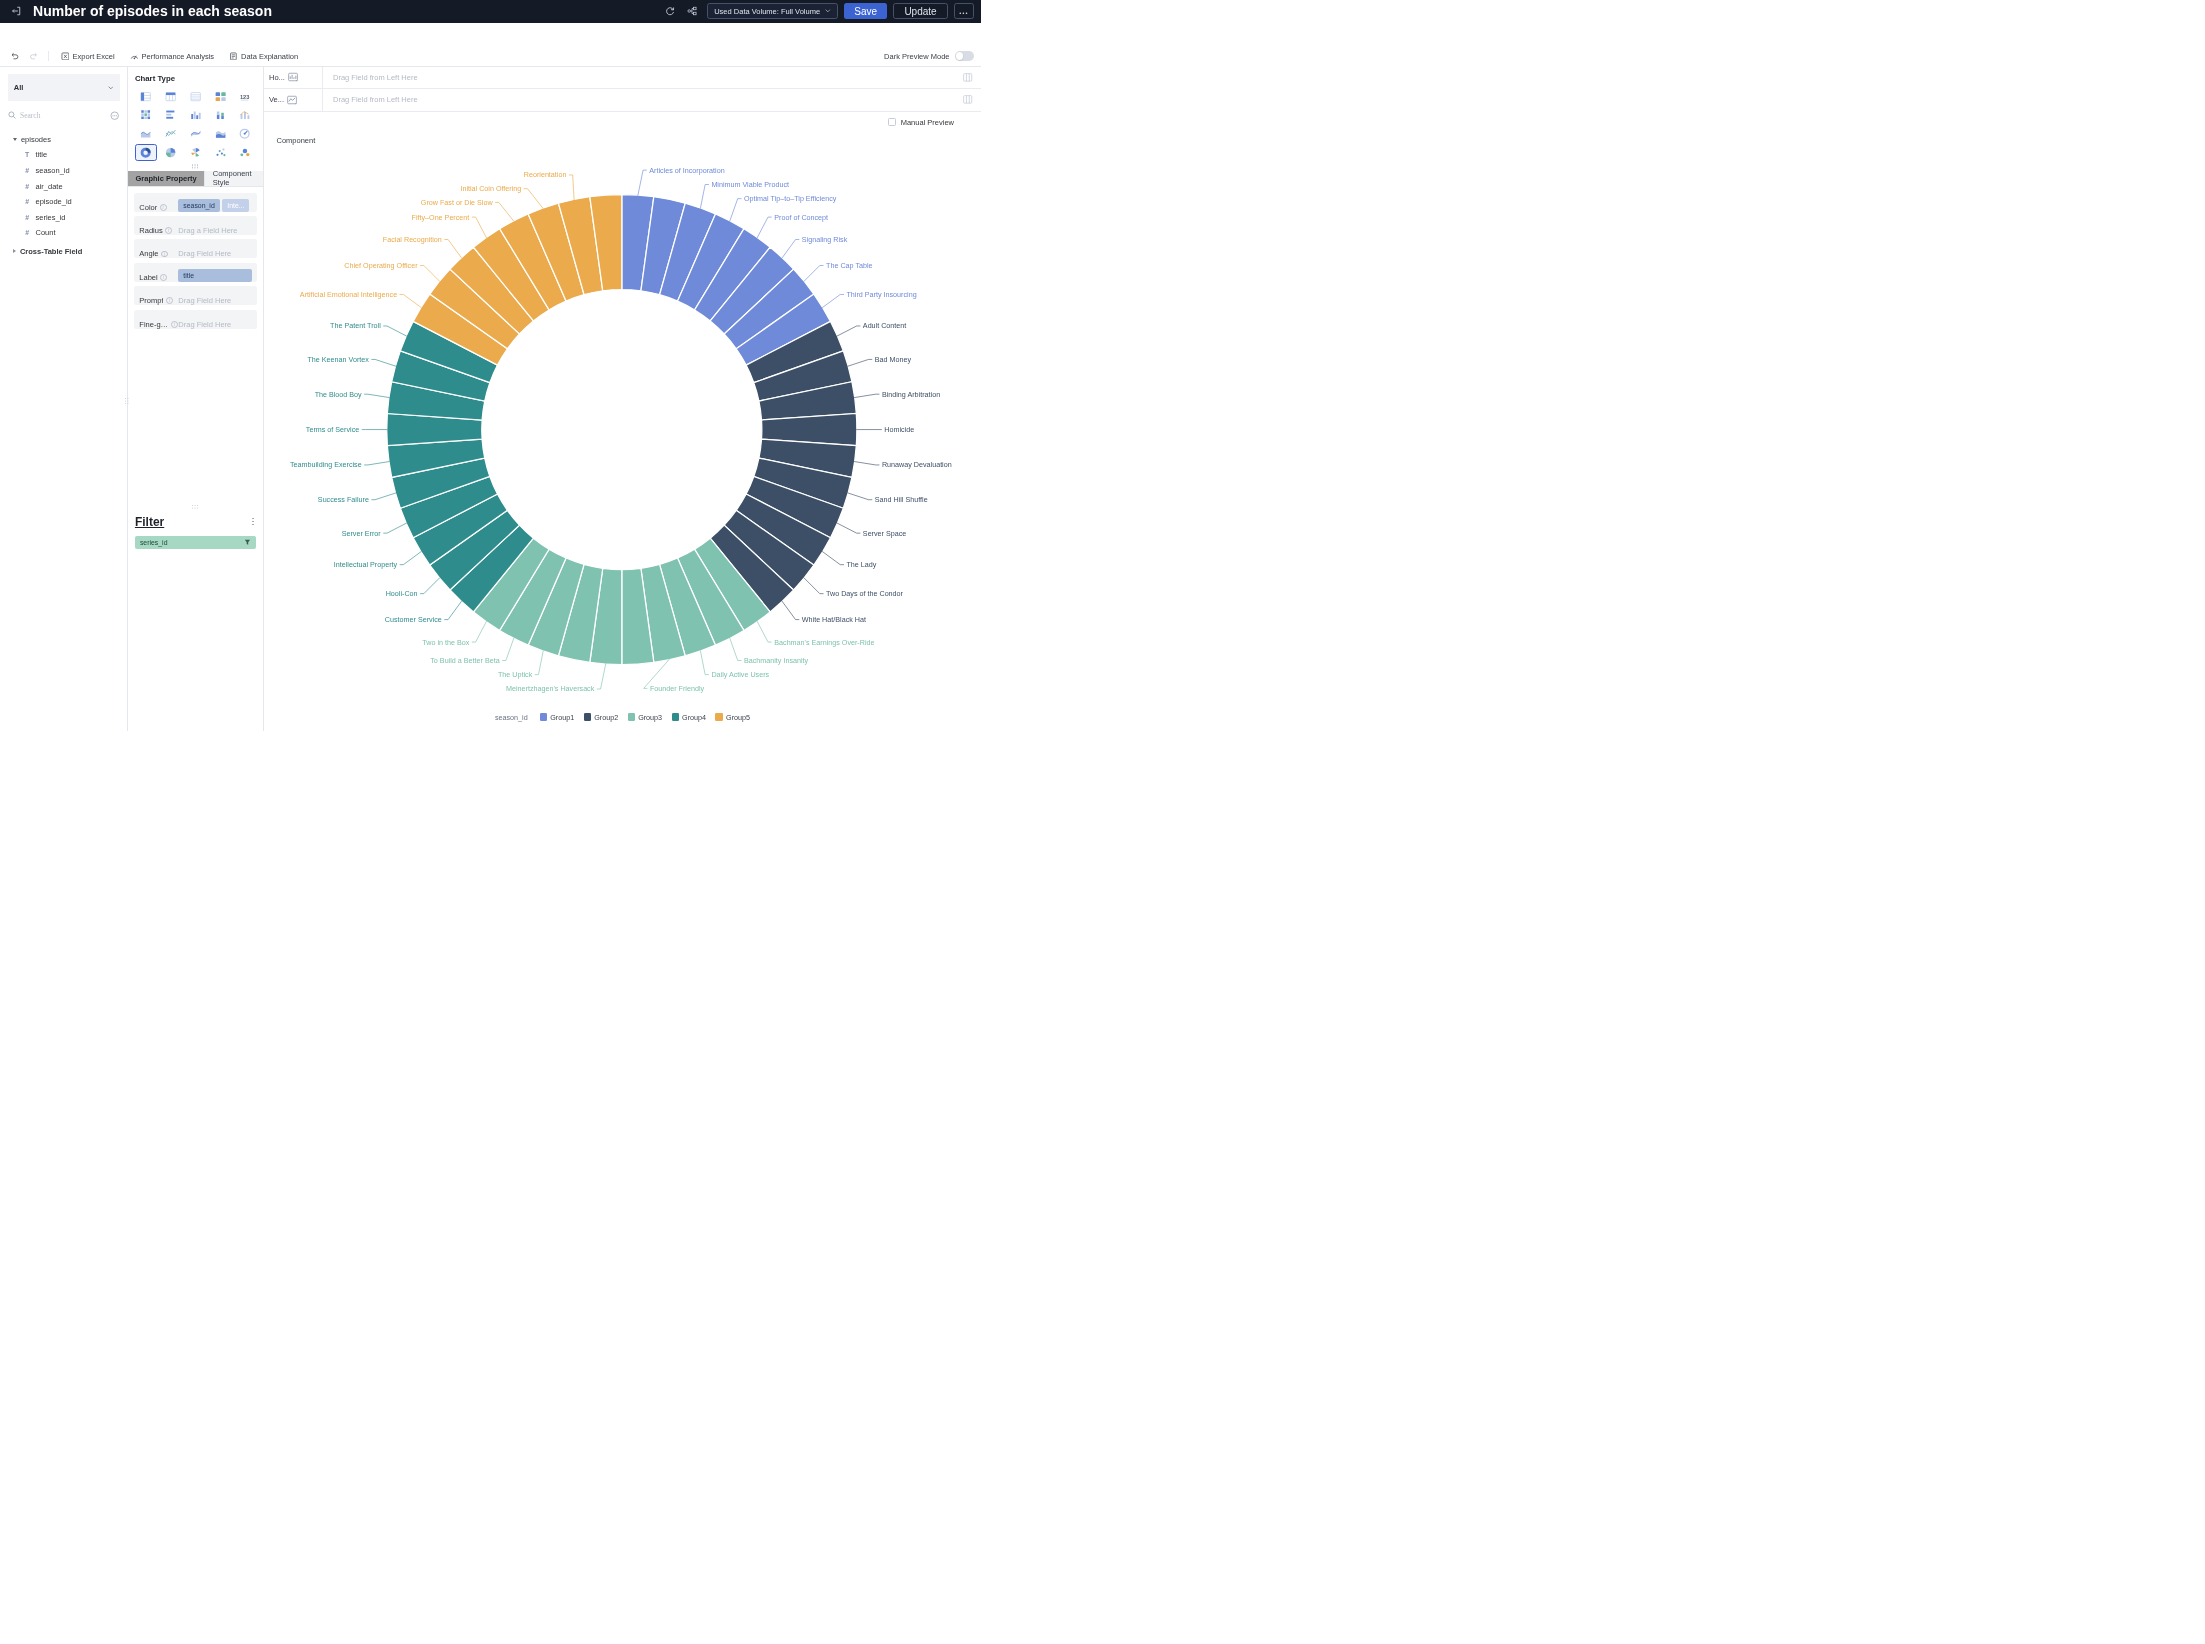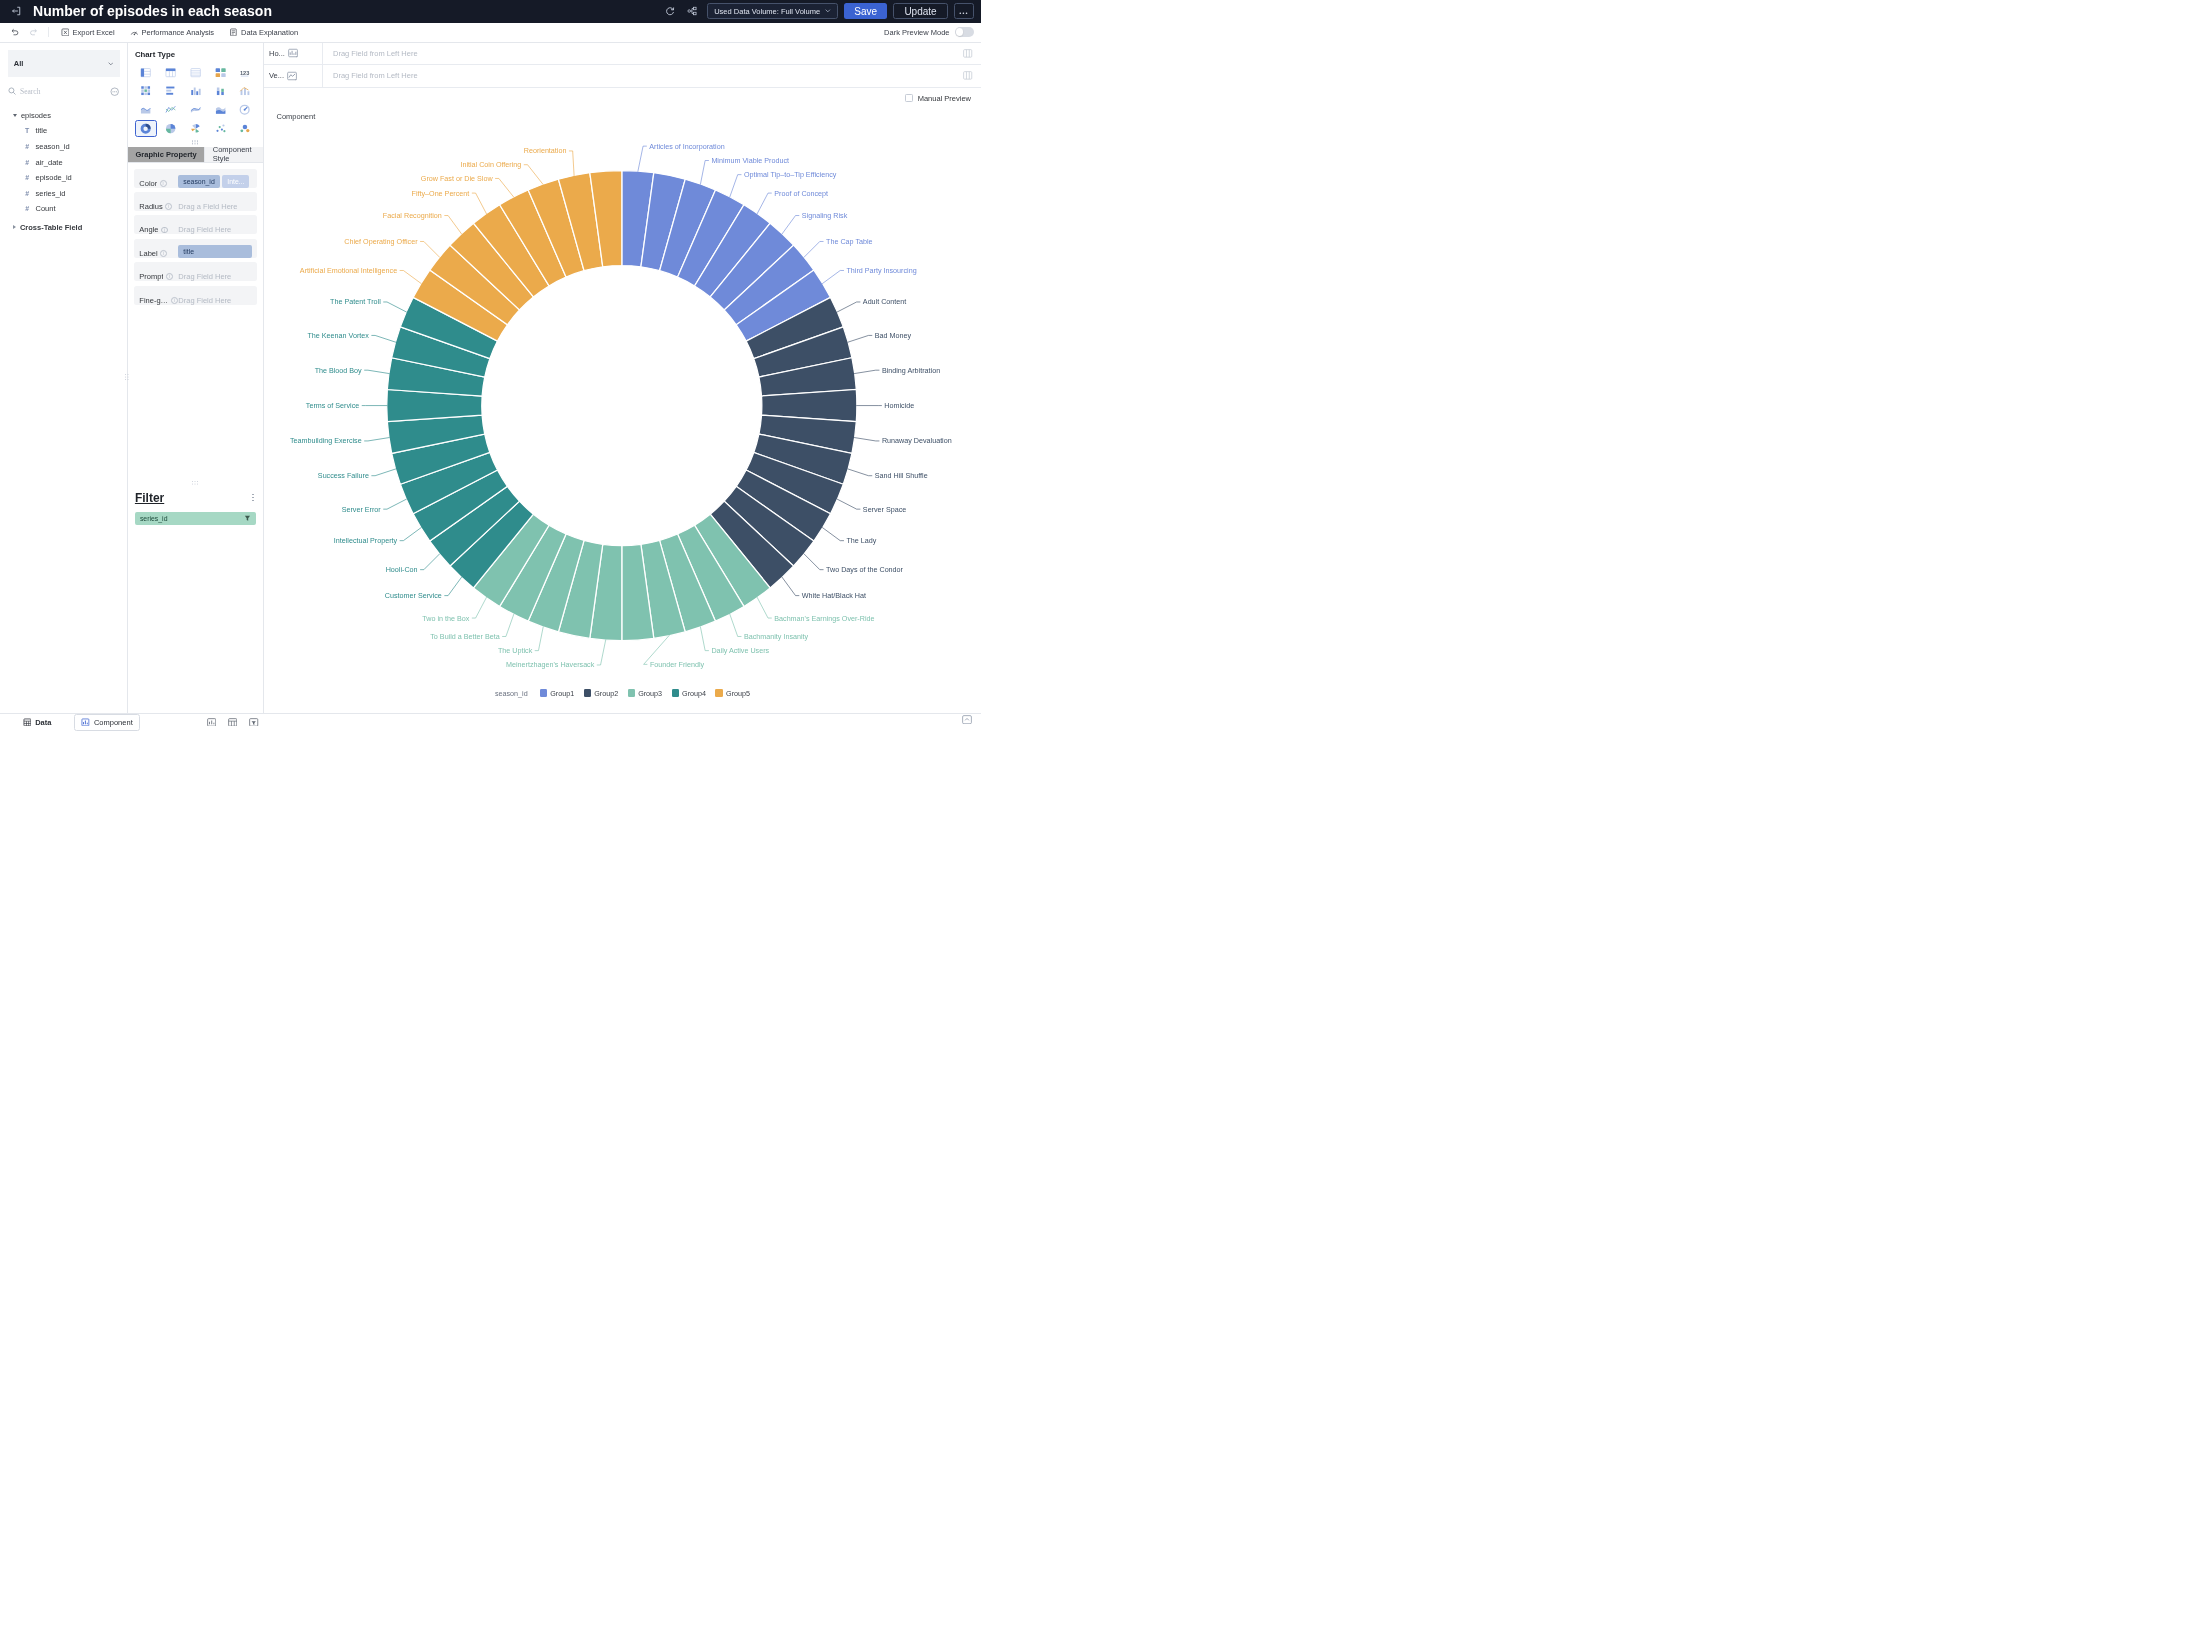--- a/index.html
+++ b/index.html
@@ -17,21 +17,21 @@
   .hdd { height:15.6px; border:0.6px solid #46526b; border-radius:2.5px; color:#dde2ee;
     display:flex; align-items:center; gap:5px; padding:0 6.3px; cursor:pointer; background:#1b2234; }
   .hbtn { height:15.6px; border-radius:2.5px; border:none; font-size:10px; padding:0 10px; cursor:pointer;
     font-family:"Liberation Sans",sans-serif; }
   .hbtn.primary { background:#3b63d2; color:#fff; }
   .hbtn.ghost { background:transparent; border:0.6px solid #46526b; color:#dde2ee; }
   .hbtn.sq { padding:0 4.4px; }
 
   
   .toolbar { height:20px; background:#fff; border-bottom:0.6px solid #e4e7ec; display:flex;
-    align-items:center; padding:0 7.5px; gap:5px; flex:none; }
+    align-items:center; padding:0 7.5px; gap:5px; flex:none;margin-top:24px; }
   .t-icon-btn { background:none; border:none; width:13.8px; height:13.8px; display:flex;
     align-items:center; justify-content:center; cursor:pointer; }
   .t-sep { width:0.6px; height:9.4px; background:#e7eaee; margin:0 2.5px; }
   .t-btn { display:flex; align-items:center; gap:3.1px; background:none; border:none;
     font-size:7.5px; color:#3c414b; cursor:pointer; padding:2.5px 5px; font-family:"Liberation Sans",sans-serif; }
   .toolbar .spacer, .bottombar .spacer { flex:1; }
   .dark-mode { display:flex; align-items:center; gap:5px; color:#3c414b; }
   .toggle { width:19px; height:10px; border-radius:5.6px; background:#d8dce3; position:relative; cursor:pointer; }
   .toggle .knob { position:absolute; left:1.3px; top:1.3px; width:7.5px; height:7.5px; border-radius:50%;
     background:#fff; box-shadow:0 0.6px 1.3px rgba(0,0,0,.2); }
@@ -100,21 +100,21 @@
     box-shadow:2.5px 0 0 #c3c9d4, 0 2.5px 0 #c3c9d4, 2.5px 2.5px 0 #c3c9d4, 0 5px 0 #c3c9d4, 2.5px 5px 0 #c3c9d4; }
 
   
   .canvas { flex:1; position:relative; background:#fff; overflow:hidden; }
   .shelf { height:22.5px; border-bottom:0.6px solid #e8ebf0; display:flex; align-items:stretch; }
   .shelf-label { width:59px; flex:none; border-right:0.6px solid #e8ebf0; display:flex; align-items:center;
     gap:3.1px; padding:0 5px; cursor:pointer; }
   .sl-text { color:#3c414b; }
   .shelf-drop { flex:1; display:flex; align-items:center; padding-left:10px; color:#b4bac4; }
   .shelf-right { width:26px; flex:none; display:flex; align-items:center; justify-content:center; cursor:pointer; }
-  .manual-preview { position:absolute; top:51px; right:10px; display:flex; align-items:center; gap:4.4px;
+  .manual-preview { position:absolute; top:51px; right:27px; display:flex; align-items:center; gap:4.4px;
     color:#35383d; cursor:pointer; }
   .cb { width:8.1px; height:8.1px; border:0.6px solid #c6ccd6; border-radius:1.3px; background:#fff; }
   .component-label { position:absolute; top:69px; left:12.5px; color:#3a3f47; }
   #donut-svg { position:absolute; top:45px; left:0; width:715px; height:602px; }
   #donut-svg text { font-family:"Liberation Sans",sans-serif; }
   .legend { position:absolute; top:646px; left:0; right:0; display:flex; justify-content:center;
     align-items:center; gap:9.4px; font-size:7.2px; }
   .legend .l-title { color:#6b7280; margin-right:2.5px; }
   .l-item { display:flex; align-items:center; gap:3.1px; cursor:pointer; color:#3a3f47; }
   .l-swatch { width:7.5px; height:7.5px; border-radius:1.3px; }

